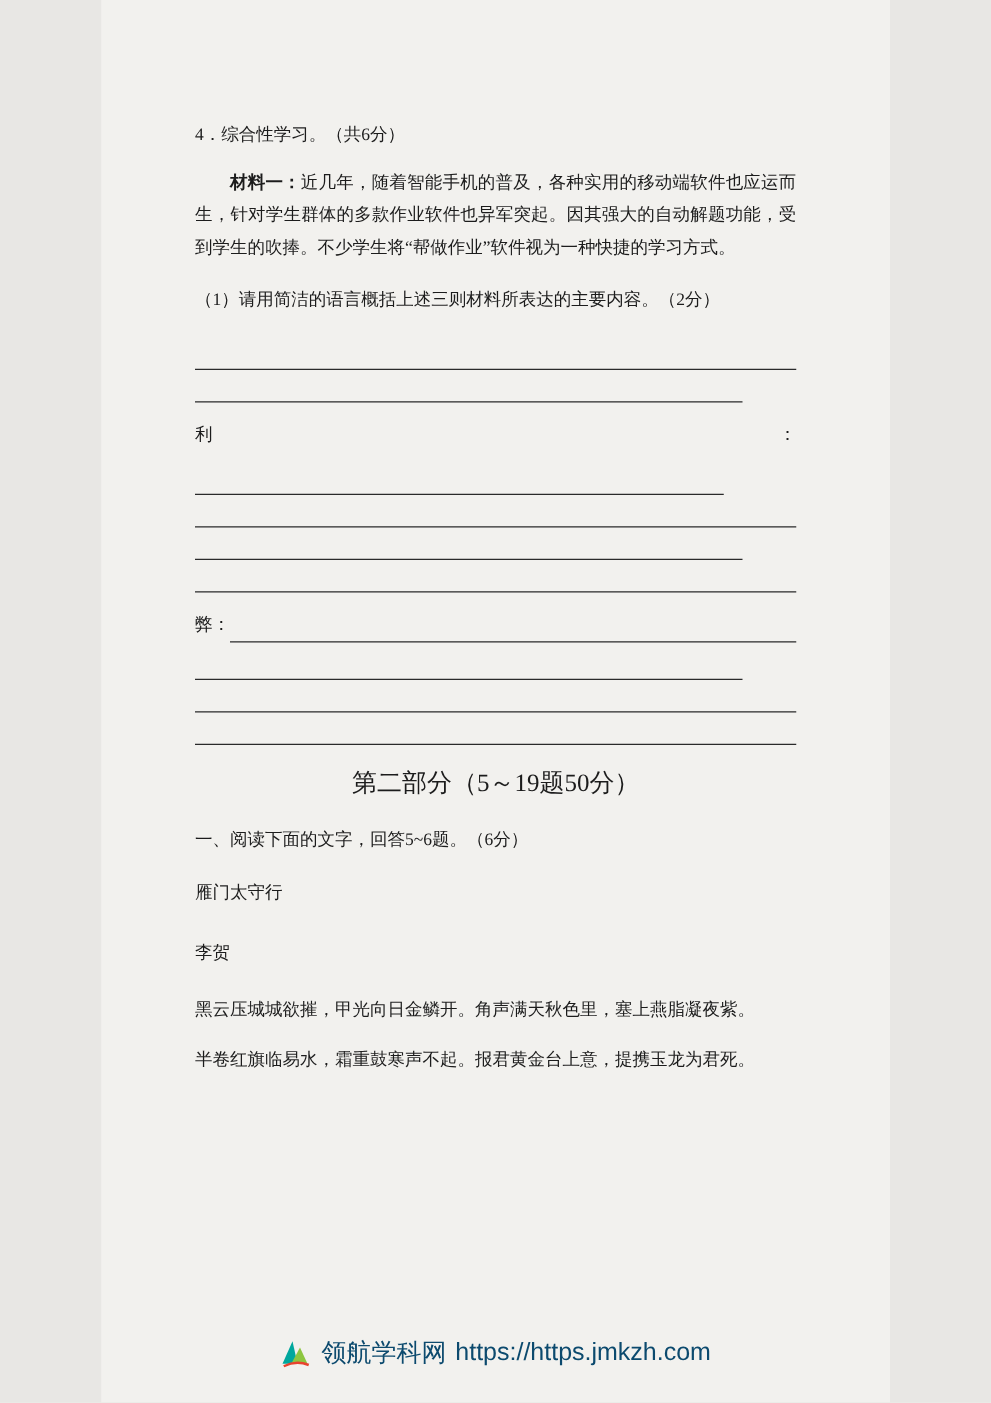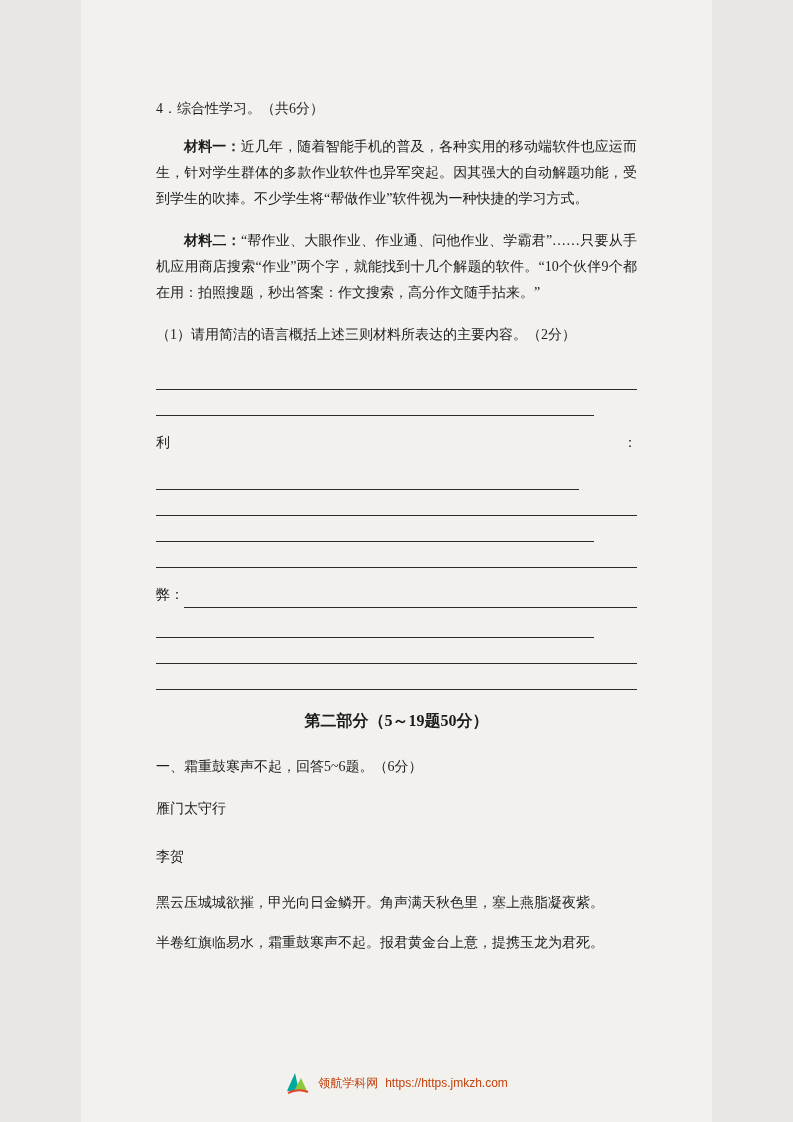--- a/index.html
+++ b/index.html
@@ -51,56 +51,55 @@
   .bi-row {
     display: flex;
     align-items: flex-end;
     line-height: 26px;
     margin: 2px 0 4px 0;
   }
   .bi-row .ans-line { flex: 1; height: 24px; }
 
   .part-heading {
     text-align: center;
-    font-weight: bold;
-    font-size: 16px;
+    font-weight: normal;
+    font-size: 20px;
     line-height: 26px;
     margin: 18px 0 20px 0;
   }
 
   .center { text-align: left; }
   .poem-title { line-height: 26px; margin-bottom: 22px; }
   .poem-author { line-height: 26px; margin-bottom: 20px; }
   .poem-line { line-height: 26px; margin-bottom: 14px; }
 
   .footer {
     position: absolute;
     left: 0; right: 0;
     bottom: 26px;
     display: flex;
     align-items: center;
     justify-content: center;
     gap: 7px;
-    color: #c2410c;
+    color: #0c4a6e;
     font-family: "Liberation Sans", "DejaVu Sans", sans-serif;
-    font-size: 12px;
+    font-size: 20px;
   }
   .footer svg { display: block; }
 </style>
 </head>
 <body>
 
 <div class="page">
   <div class="content">
 
     <p class="q-title">4．综合性学习。（共6分）</p>
 
     <p class="para"><b>材料一：</b><span>近几年，随着智能手机的普及，各种实用的移动端软件也应运而生，针对学生群体的多款作业软件也异军突起。因其强大的自动解题功能，受到学生的吹捧。不少学生将“帮做作业”软件视为一种快捷的学习方式。</span></p>
 
-    <p class="para"><b>材料二：</b><span>“帮作业、大眼作业、作业通、问他作业、学霸君”……只要从手机应用商店搜索“作业”两个字，就能找到十几个解题的软件。“10个伙伴9个都在用：拍照搜题，秒出答案：作文搜索，高分作文随手拈来。”</span></p>
 
 
     <p class="q-sub">（1）请用简洁的语言概括上述三则材料所表达的主要内容。（2分）</p>
 
     <div class="ans-block">
       <div class="ans-line"></div>
       <div class="ans-line w91"></div>
     </div>
 
 
@@ -122,21 +121,21 @@
     </div>
 
     <div class="ans-block">
       <div class="ans-line w91"></div>
       <div class="ans-line"></div>
       <div class="ans-line"></div>
     </div>
 
     <p class="part-heading">第二部分（5～19题50分）</p>
 
-    <p class="q-sub no-indent">一、霜重鼓寒声不起，回答5~6题。（6分）</p>
+    <p class="q-sub no-indent">一、阅读下面的文字，回答5~6题。（6分）</p>
 
     <p class="center poem-title">雁门太守行</p>
     <p class="center poem-author">李贺</p>
     <p class="center poem-line">黑云压城城欲摧，甲光向日金鳞开。角声满天秋色里，塞上燕脂凝夜紫。</p>
     <p class="center poem-line">半卷红旗临易水，霜重鼓寒声不起。报君黄金台上意，提携玉龙为君死。</p>
 
   </div>
 
   <div class="footer">
     <svg width="26" height="26" viewBox="0 0 26 26">

